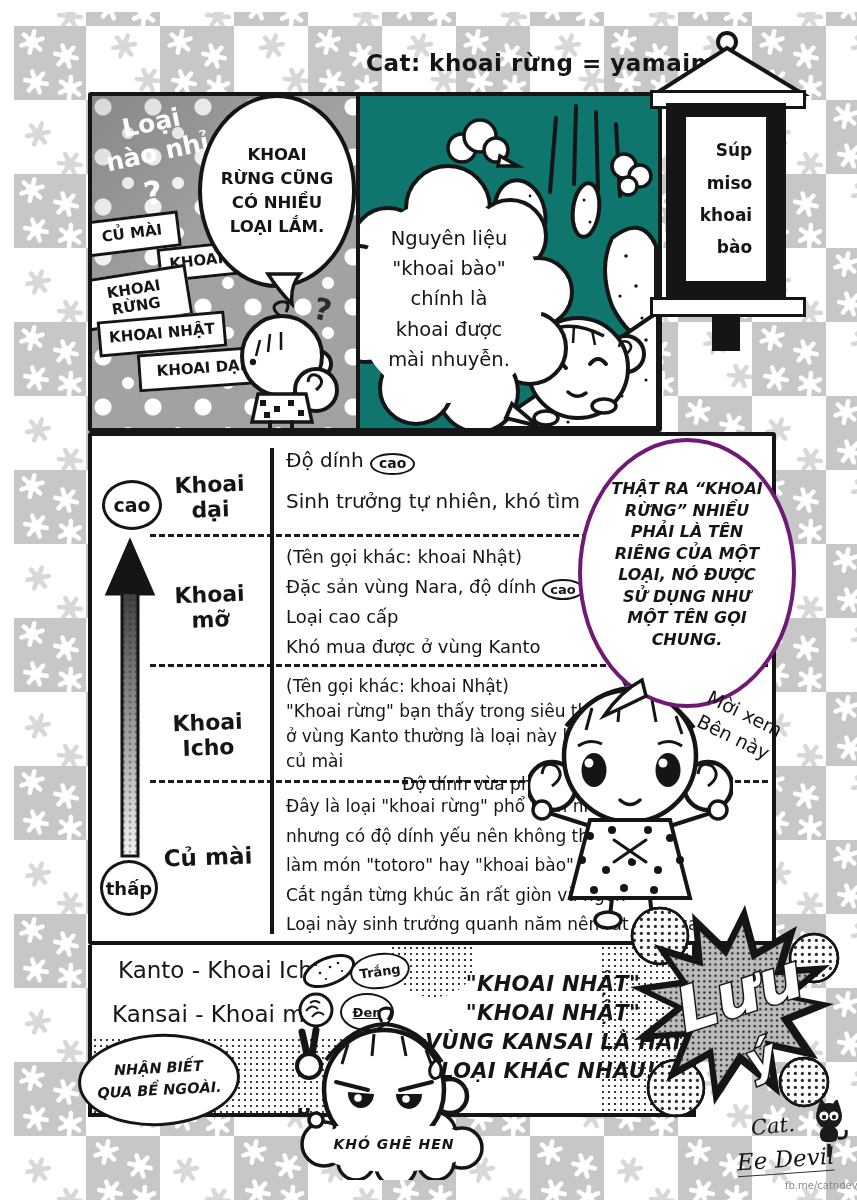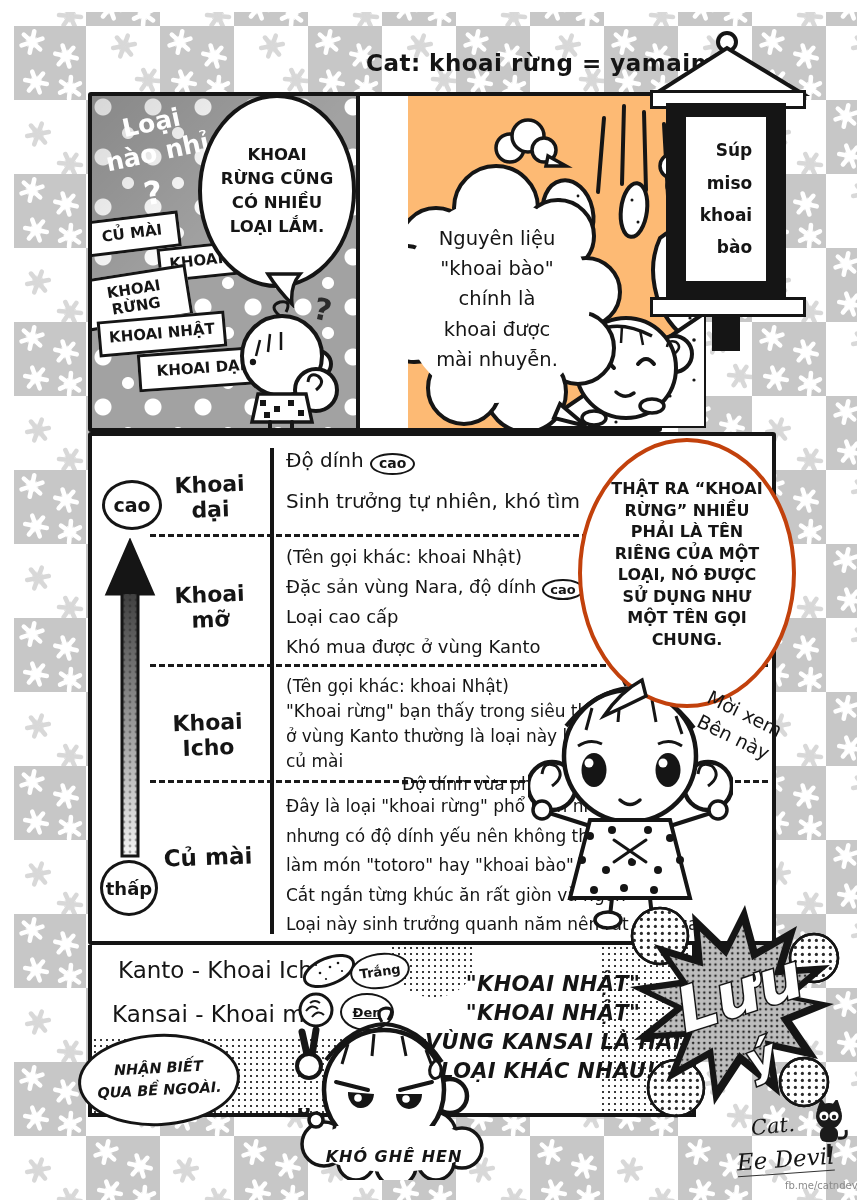--- a/index.html
+++ b/index.html
@@ -91,21 +91,21 @@
           <rect x="44" y="108" width="6" height="6"></rect>
         <rect x="58" y="102" width="6" height="6"></rect>
           <rect x="68" y="112" width="6" height="6"></rect>
         <rect x="34" y="114" width="6" height="6"></rect>
       </g>
       <path d="M40,124 l0,6 M62,124 l0,6" stroke="#151515" stroke-width="4" stroke-linecap="round"></path>
     </svg>
     <div class="abs" style="left:222px;top:196px;color:#2c2c2c;font-weight:700;font-size:30px;transform:rotate(12deg);">?</div>
   </div>
 
-  <div class="abs" style="left:268px;top:0;width:298px;height:332px;background:#fdba74;overflow:hidden;margin-left:48px;">
+  <div class="abs" style="left:268px;top:0;width:298px;height:332px;background:#0f766e;overflow:hidden;">
     <svg width="298" height="332" viewBox="0 0 298 332">
 
       <g stroke="#151515" stroke-width="4" stroke-linecap="round">
         <path d="M196,22 L190,96"></path>
           <path d="M216,10 L214,88"></path>
           <path d="M236,16 L238,94"></path>
           <path d="M256,28 L260,100"></path>
       </g>
 
       <g stroke="#151515" stroke-width="3.5" fill="#fff">
@@ -270,21 +270,21 @@
   <div class="abs hand ink" style="left:56px;top:408px;width:120px;text-align:center;font-size:23px;font-weight:700;transform:rotate(-2deg);">Củ mài</div>
   <div class="abs hand ink" style="left:194px;top:356px;font-size:17px;line-height:29.5px;">
     <div>Đây là loại "khoai rừng" phổ biến nhất</div>
     <div>nhưng có độ dính yếu nên không thể dùng</div>
     <div>làm món "totoro" hay "khoai bào"</div>
     <div>Cắt ngắn từng khúc ăn rất giòn và ngon</div>
     <div>Loại này sinh trưởng quanh năm nên rất dễ mua</div>
   </div>
 </div>
 
-<div class="abs" style="left:578px;top:438px;width:210px;height:262px;background:#fff;border:4px solid #c2410c;border-radius:50%;z-index:5;">
+<div class="abs" style="left:578px;top:438px;width:210px;height:262px;background:#fff;border:4px solid #701a75;border-radius:50%;z-index:5;font-style:italic;">
   <div class="hand ink" style="margin-top:36px;text-align:center;font-size:16px;font-weight:700;line-height:21.5px;">
     <div>THẬT RA “KHOAI</div>
     <div>RỪNG” NHIỀU</div>
     <div>PHẢI LÀ TÊN</div>
     <div>RIÊNG CỦA MỘT</div>
     <div>LOẠI, NÓ ĐƯỢC</div>
     <div>SỬ DỤNG NHƯ</div>
     <div>MỘT TÊN GỌI</div>
     <div>CHUNG.</div>
   </div>
@@ -435,21 +435,21 @@
       <circle cx="140" cy="26" r="22"></circle>
         <circle cx="168" cy="40" r="20"></circle>
         <circle cx="142" cy="54" r="18"></circle>
       <circle cx="102" cy="58" r="20"></circle>
         <circle cx="62" cy="54" r="18"></circle>
       <circle cx="22" cy="12" r="7"></circle>
         <circle cx="10" cy="2" r="4"></circle>
     </g>
     <ellipse cx="99" cy="38" rx="78" ry="26" fill="#fff"></ellipse>
   </svg>
-  <div class="abs vstack hand ink" style="left:0;top:12px;width:200px;height:72px;font-size:16px;font-weight:700;font-style:italic;letter-spacing:1px;">KHÓ GHÊ HEN</div>
+  <div class="abs vstack hand ink" style="left:0;top:0;width:200px;height:72px;font-size:14px;font-weight:700;font-style:italic;letter-spacing:1px;">KHÓ GHÊ HEN</div>
 </div>
 
 <div class="abs" style="left:733px;top:1100px;width:124px;height:98px;z-index:2;">
   <svg class="abs" style="left:74px;top:0" width="44" height="58" viewBox="0 0 44 58">
     <path d="M10,10 L14,-2 L21,8 Z M34,10 L30,-2 L23,8 Z" fill="#1b1b1b"></path>
     <circle cx="22" cy="16" r="13" fill="#1b1b1b"></circle>
     <circle cx="17" cy="16" r="4.6" fill="#fff"></circle>
       <circle cx="27" cy="16" r="4.6" fill="#fff"></circle>
     <circle cx="17" cy="17" r="2.2" fill="#1b1b1b"></circle>
       <circle cx="27" cy="17" r="2.2" fill="#1b1b1b"></circle>

